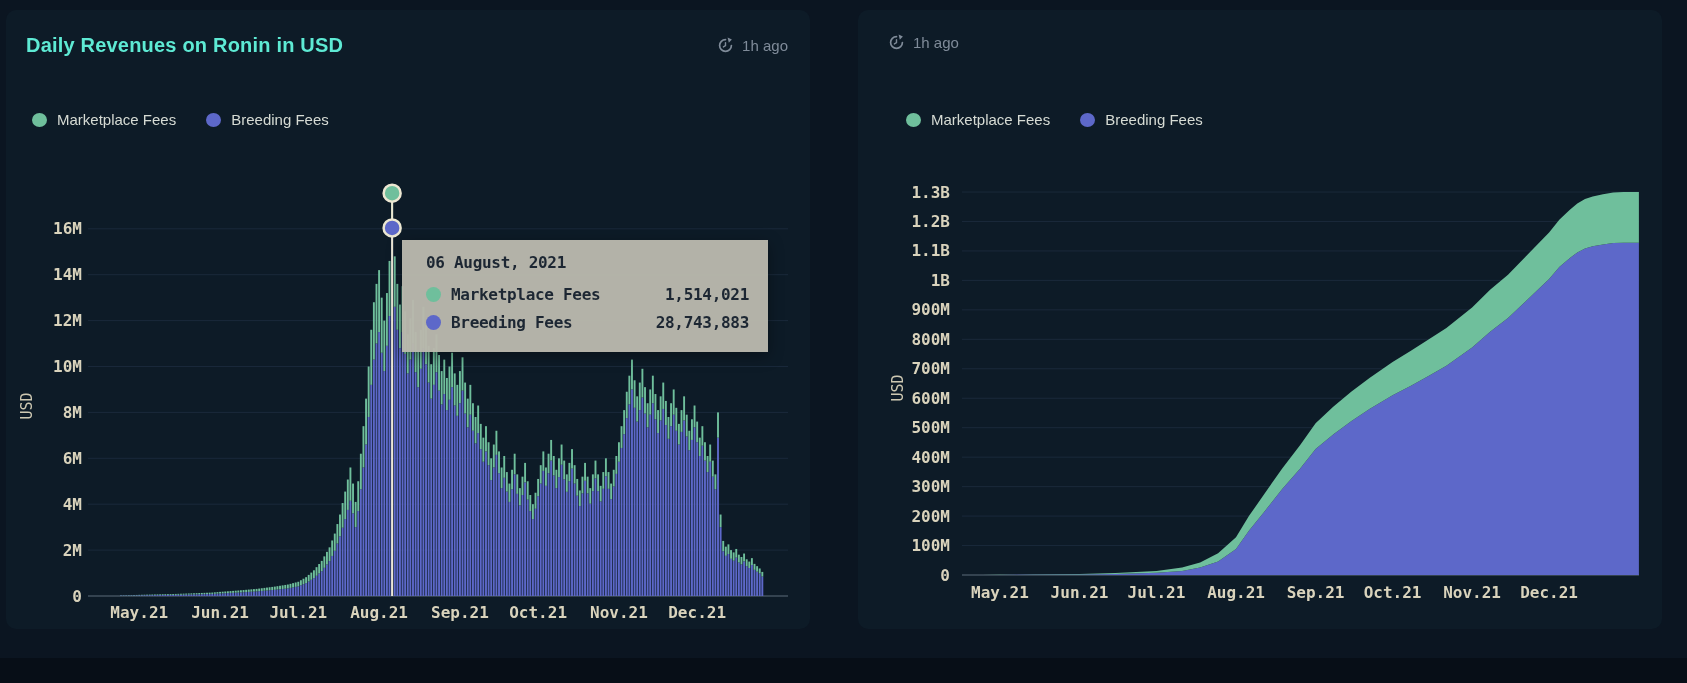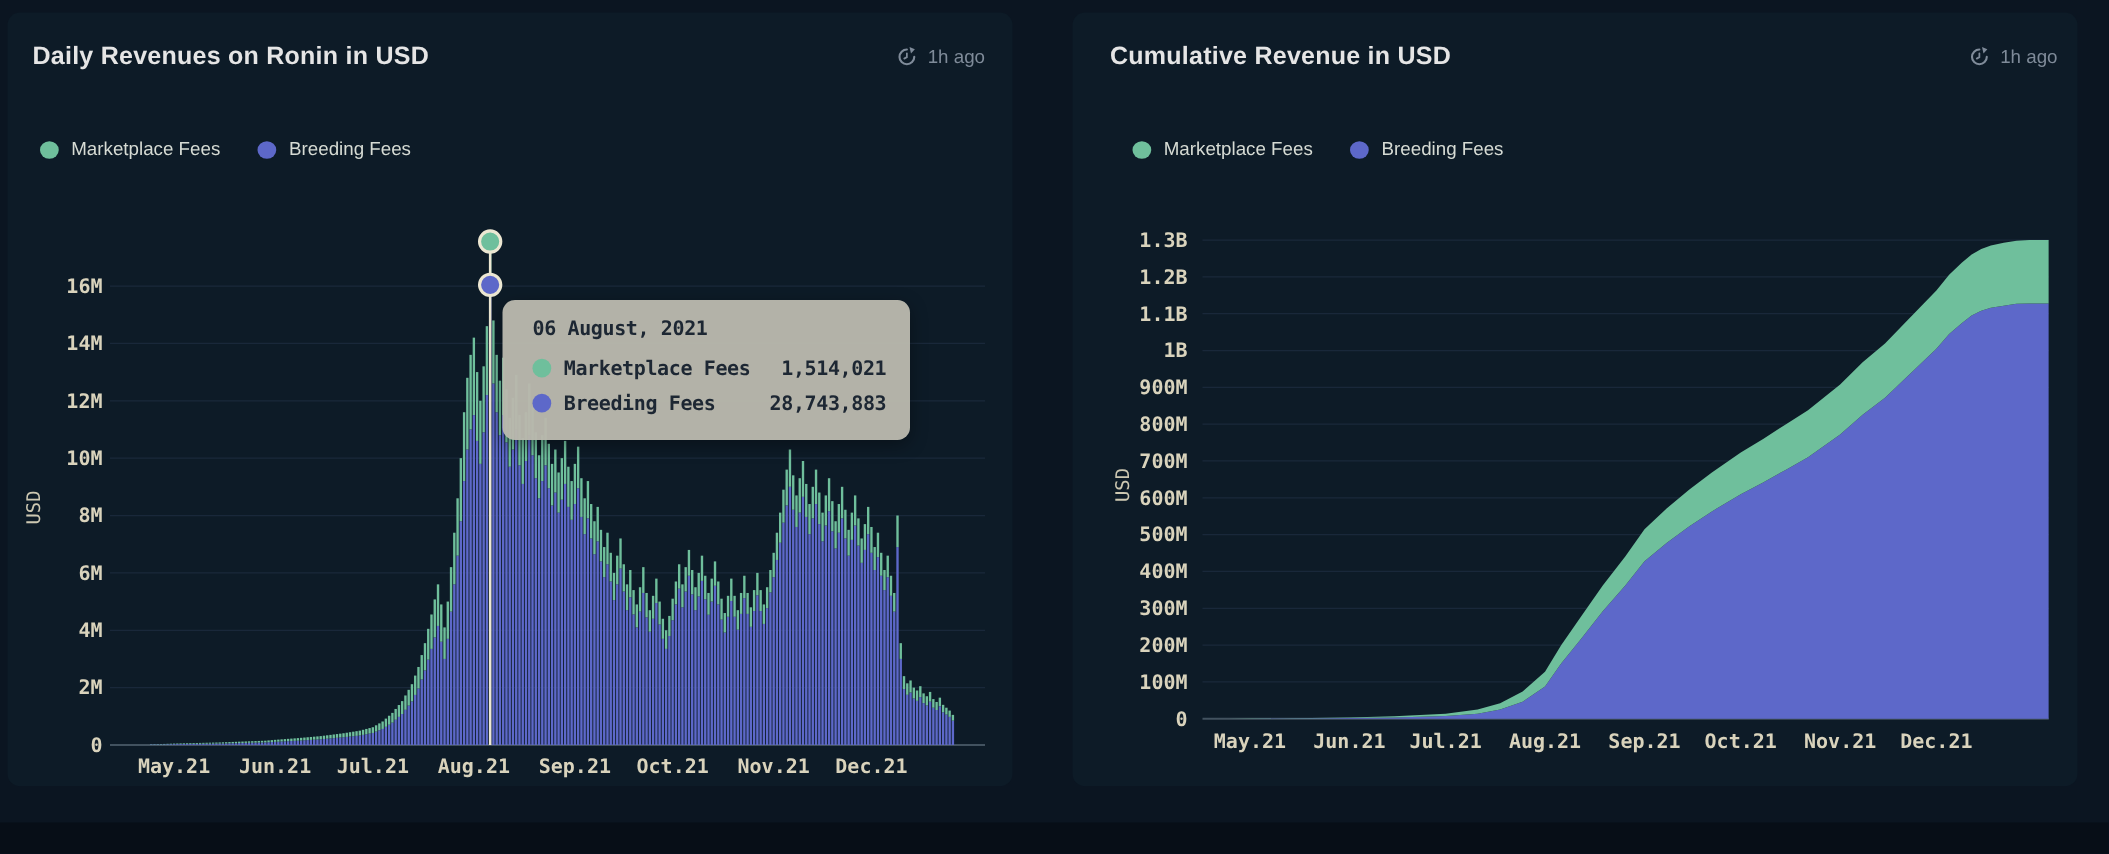--- a/index.html
+++ b/index.html
@@ -7,32 +7,32 @@
     width:1687px;height:683px;position:relative;overflow:hidden;
     background:#0b1521;
     font-family:"Liberation Sans", sans-serif;
   }
   .footer-strip{position:absolute;left:0;top:658px;width:100%;height:25px;background:#070e17}
   .panel{position:absolute;top:10px;height:619px;background:#0d1b27;border-radius:10px;overflow:hidden}
   #panel-left{left:6px;width:804px}
   #panel-right{left:858px;width:804px}
   .panel-header{position:absolute;top:24px;left:20px;right:22px;display:flex;justify-content:space-between;align-items:center;z-index:3}
   #panel-right .panel-header{left:30px;right:16px}
-  .panel-title{font-size:20px;font-weight:700;color:#e5e5e5;letter-spacing:.2px}
+  .panel-title{font-size:20px;font-weight:700;color:#5eead4;letter-spacing:.2px}
   .updated{display:flex;gap:8px;align-items:flex-start;color:#7f8b99;font-size:15px;cursor:pointer}
   .legend{position:absolute;top:101px;left:26px;display:flex;gap:30px;align-items:center;z-index:3}
   #panel-right .legend{left:48px}
   .legend-item{display:flex;align-items:center;gap:10px;color:#d6dbd4;font-size:15px;cursor:pointer}
   .legend-dot{width:15px;height:14px;border-radius:50%;flex:0 0 auto}
   svg.chart{position:absolute;left:0;top:0;z-index:1}
   .tick-label{font-family:"DejaVu Sans Mono",monospace;font-size:16px;font-weight:700;fill:#d9d3bc}
   .usd-label{font-family:"DejaVu Sans Mono",monospace;font-size:15px;font-weight:400;fill:#cdc8b2}
   .tooltip{
-    position:absolute;left:396px;top:230px;width:326px;height:112px;box-sizing:border-box;
-    background:rgba(185,184,172,.97);border-radius:10px;padding:13px 19px 12px 24px;z-index:4;
+    position:absolute;left:396px;top:230px;width:366px;height:112px;box-sizing:border-box;
+    background:rgba(185,184,172,.97);border-radius:0;padding:13px 19px 12px 24px;z-index:4;
     font-family:"DejaVu Sans Mono",monospace;font-size:16px;font-weight:700;color:#1d2733;
     box-shadow:0 4px 14px rgba(0,0,0,.35);
   }
   .tooltip-date{margin-bottom:8px;letter-spacing:-.3px}
   .tooltip-row{display:flex;align-items:center;gap:10px;height:28px;letter-spacing:-.3px}
   .tooltip-dot{width:15px;height:15px;border-radius:50%;flex:0 0 auto}
   .tooltip-val{margin-left:auto}
 </style>
 </head>
 <body>
@@ -603,21 +603,20 @@
     <div class="tooltip-row">
       <span class="tooltip-dot" style="background: rgb(93, 104, 201);"></span>
       <span>Breeding Fees</span>
       <span class="tooltip-val">28,743,883</span>
     </div>
   </div>
 </div>
 
 <div class="panel" id="panel-right">
   <div class="panel-header">
-    <div class="panel-title">Cumulative Revenue in USD</div>
     <div class="updated">
       <span style="display:flex">
         <svg width="17" height="17" viewBox="0 0 17 17">
           <path d="M8.5 2.6 a5.9 5.9 0 1 0 5.9 5.9" fill="none" stroke="#7f8b99" stroke-width="1.7" stroke-linecap="round"></path>
           <path d="M10.6 0.6 L14.9 2.4 L11.8 5.8 Z" fill="#7f8b99"></path>
           <path d="M8.5 5.6 L8.5 8.7 L6.4 9.9" fill="none" stroke="#7f8b99" stroke-width="1.4" stroke-linecap="round"></path>
         </svg>
       </span>
       <span>1h ago</span>
     </div>

